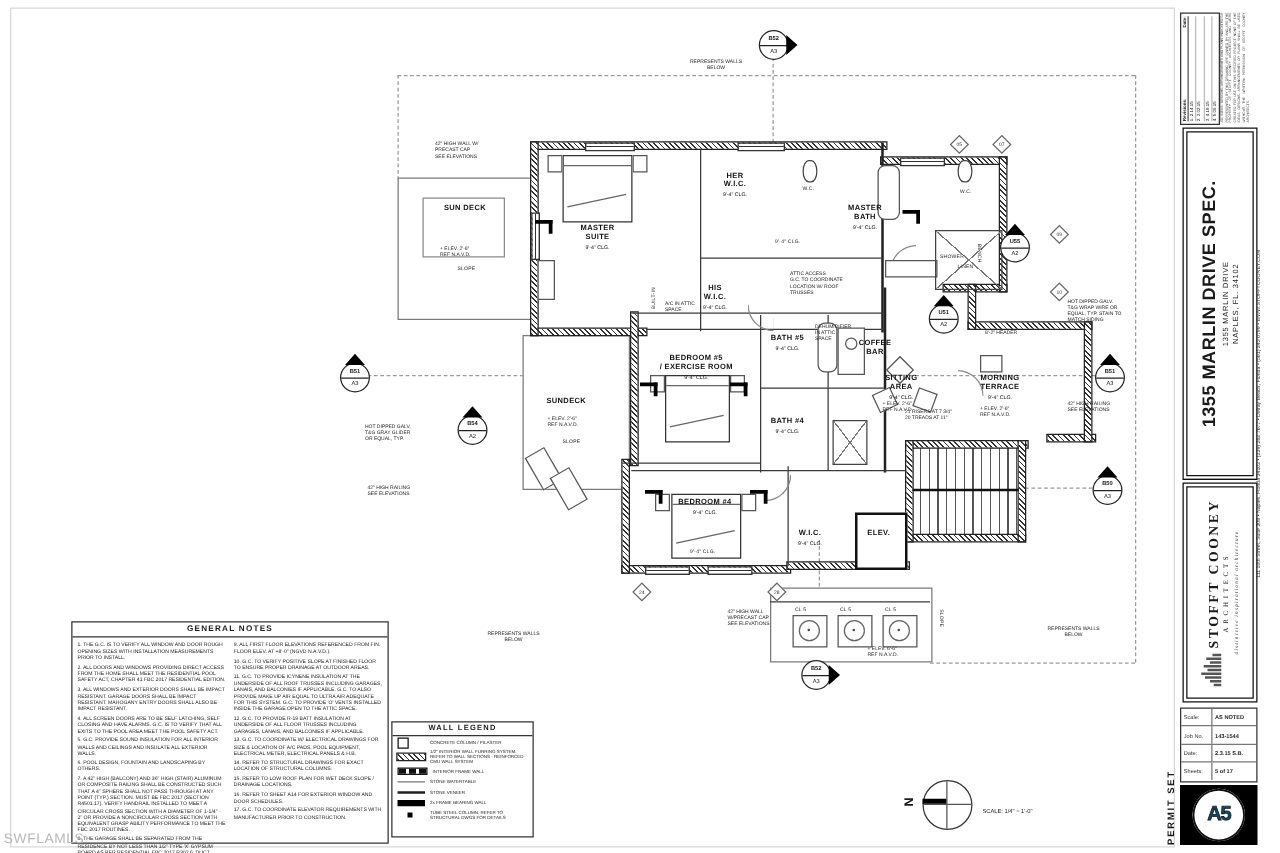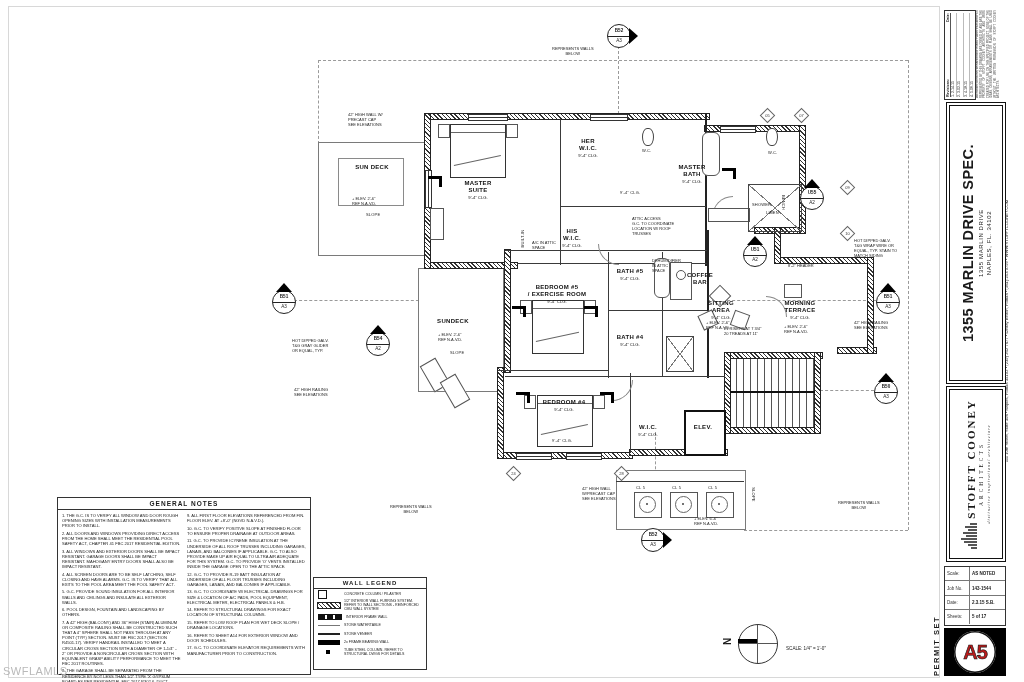--- a/index.html
+++ b/index.html
@@ -108,21 +108,21 @@
   #license-strip{left:1000px;top:566px;width:8px;height:108px;}
   #license-strip .vrot{width:108px;height:8px;font-size:3.6px;white-space:nowrap;color:#333;}
   #info-table{position:absolute;left:944px;top:566px;width:60px;height:58px;border:1px solid #333;background:#fff;font-size:4.5px;z-index:7;}
   .info-row{display:flex;border-bottom:1px solid #777;height:13.4px;align-items:center;}
   .info-row:last-child{border-bottom:none;}
   .info-label{flex:0 0 22px;border-right:1px solid #777;padding-left:2px;color:#333;height:100%;display:flex;align-items:center;}
   .info-value{padding-left:2px;font-weight:bold;}
   #a5-box{position:absolute;left:944px;top:628px;width:62px;height:48px;background:#000;z-index:7;}
   #a5-circle{position:absolute;left:10px;top:3px;width:42px;height:42px;background:#fff;border-radius:50%;
     box-shadow:inset 0 0 0 1.5px #111;display:flex;align-items:center;justify-content:center;}
-  #a5-circle span{font-size:20px;font-weight:bold;letter-spacing:-1px;color:#b91c1c;-webkit-text-stroke:.6px #111;}
+  #a5-circle span{font-size:16px;font-weight:bold;letter-spacing:-1px;color:#0c4a6e;-webkit-text-stroke:.6px #111;}
   #permit-strip{left:932px;top:592px;width:10px;height:84px;}
   #permit-strip .vrot{width:84px;height:10px;font-size:7.5px;font-weight:bold;letter-spacing:1.5px;white-space:nowrap;}
   #watermark{position:absolute;left:3px;top:665px;font-size:11px;color:#b9b9b9;letter-spacing:.5px;z-index:8;}
   .rot90{transform:rotate(90deg);transform-origin:center;}
   .rotm90{transform:rotate(-90deg);transform-origin:center;}
 </style>
 </head>
 <body>
 
 <div id="sheet">

